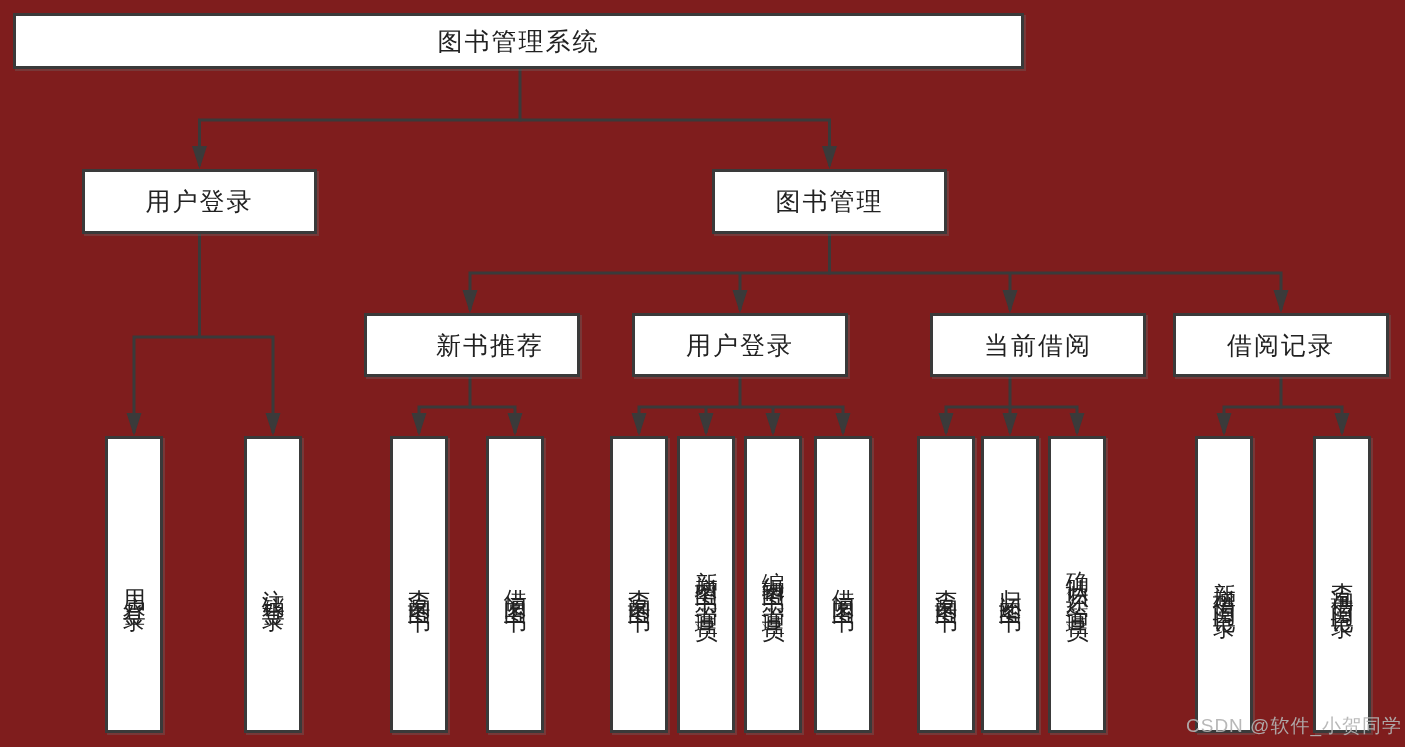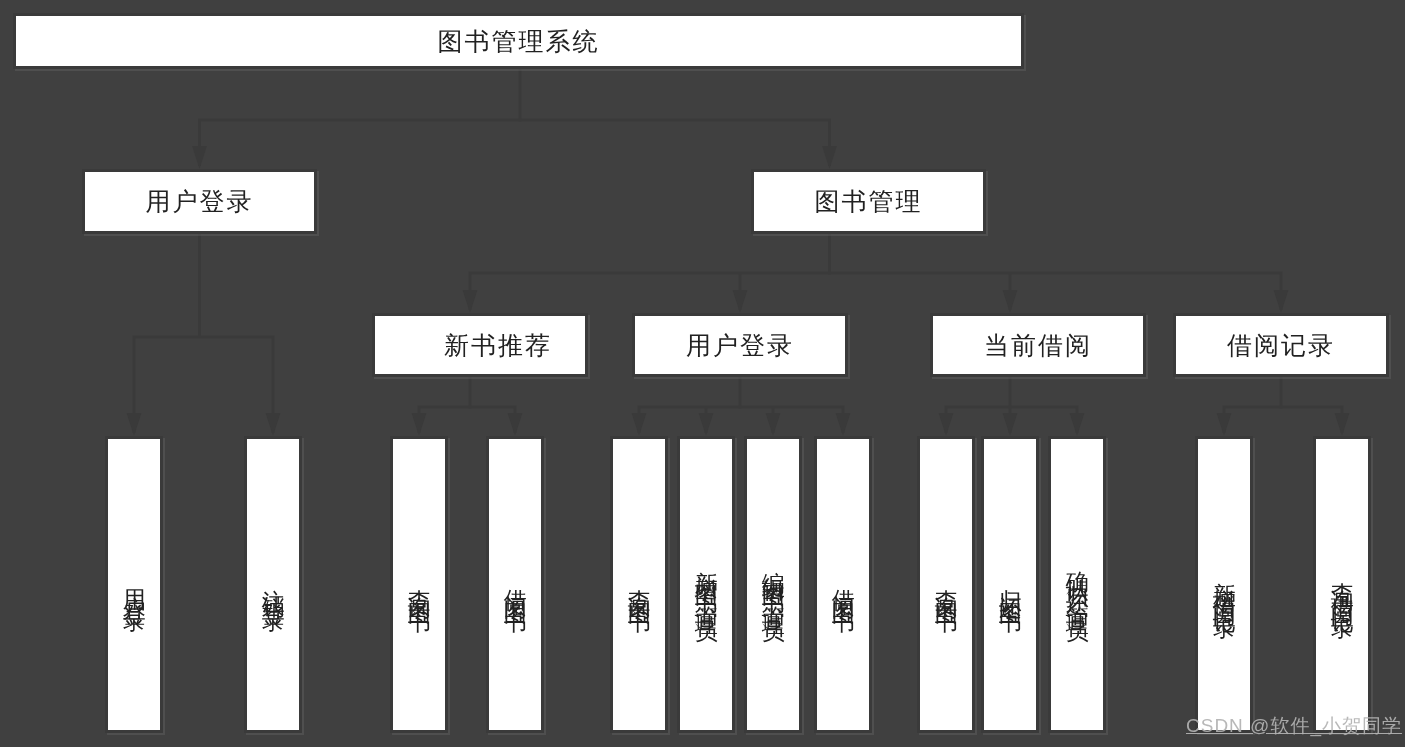--- a/index.html
+++ b/index.html
@@ -5,21 +5,21 @@
   html, body {
     margin: 0;
     padding: 0;
     background: #ffffff;
     font-family: "Liberation Sans", "DejaVu Sans", sans-serif;
   }
   .canvas {
     position: relative;
     width: 1405px;
     height: 747px;
-    background: #404040;
+    background: #7f1d1d;
     overflow: hidden;
   }
   .connectors {
     position: absolute;
     left: 0;
     top: 0;
     z-index: 1;
   }
   .node {
     position: absolute;
@@ -47,22 +47,22 @@
     writing-mode: vertical-lr;
     text-orientation: mixed;
     font-size: 23px;
     line-height: 1.1;
     letter-spacing: 7px;
     white-space: nowrap;
   }
   
   .n-root        { left: 13px;   top: 13px;  width: 1011px; height: 56px; }
   .n-user-login  { left: 82px;   top: 169px; width: 235px;  height: 65px; }
-  .n-book-mgmt   { left: 712px;  top: 169px; width: 235px;  height: 65px; margin-left: 39px; }
-  .n-l3-1 { left: 372px;  top: 313px; width: 216px; height: 64px; padding-left: 36px; }
+  .n-book-mgmt   { left: 712px;  top: 169px; width: 235px;  height: 65px; }
+  .n-l3-1 { left: 364px;  top: 313px; width: 216px; height: 64px; padding-left: 36px; }
   .n-l3-2 { left: 632px;  top: 313px; width: 216px; height: 64px; }
   .n-l3-3 { left: 902px;  top: 313px; width: 216px; height: 64px; margin-left: 28px; }
   .n-l3-4 { left: 1173px; top: 313px; width: 216px; height: 64px; }
   .lf-1  { left: 105px;  }
   .lf-2  { left: 244px;  }
   .lf-3  { left: 390px;  }
   .lf-4  { left: 486px;  }
   .lf-5  { left: 610px;  }
   .lf-6  { left: 677px;  }
   .lf-7  { left: 744px;  }
@@ -74,21 +74,20 @@
   .lf-13 { left: 1313px; }
   .watermark {
     position: absolute;
     left: 1186px;
     top: 713px;
     z-index: 3;
     font-size: 19px;
     color: rgba(178,178,178,0.92);
     letter-spacing: 1px;
     white-space: nowrap;
-    text-decoration: underline;
   }
 </style>
 </head>
 <body>
 
 <div class="canvas">
 
   <svg class="connectors" width="1405" height="747" viewBox="0 0 1405 747">
     <g stroke="#3a3a3a" stroke-width="3" fill="none">
       <path d="M520 69 V121.5"></path>

